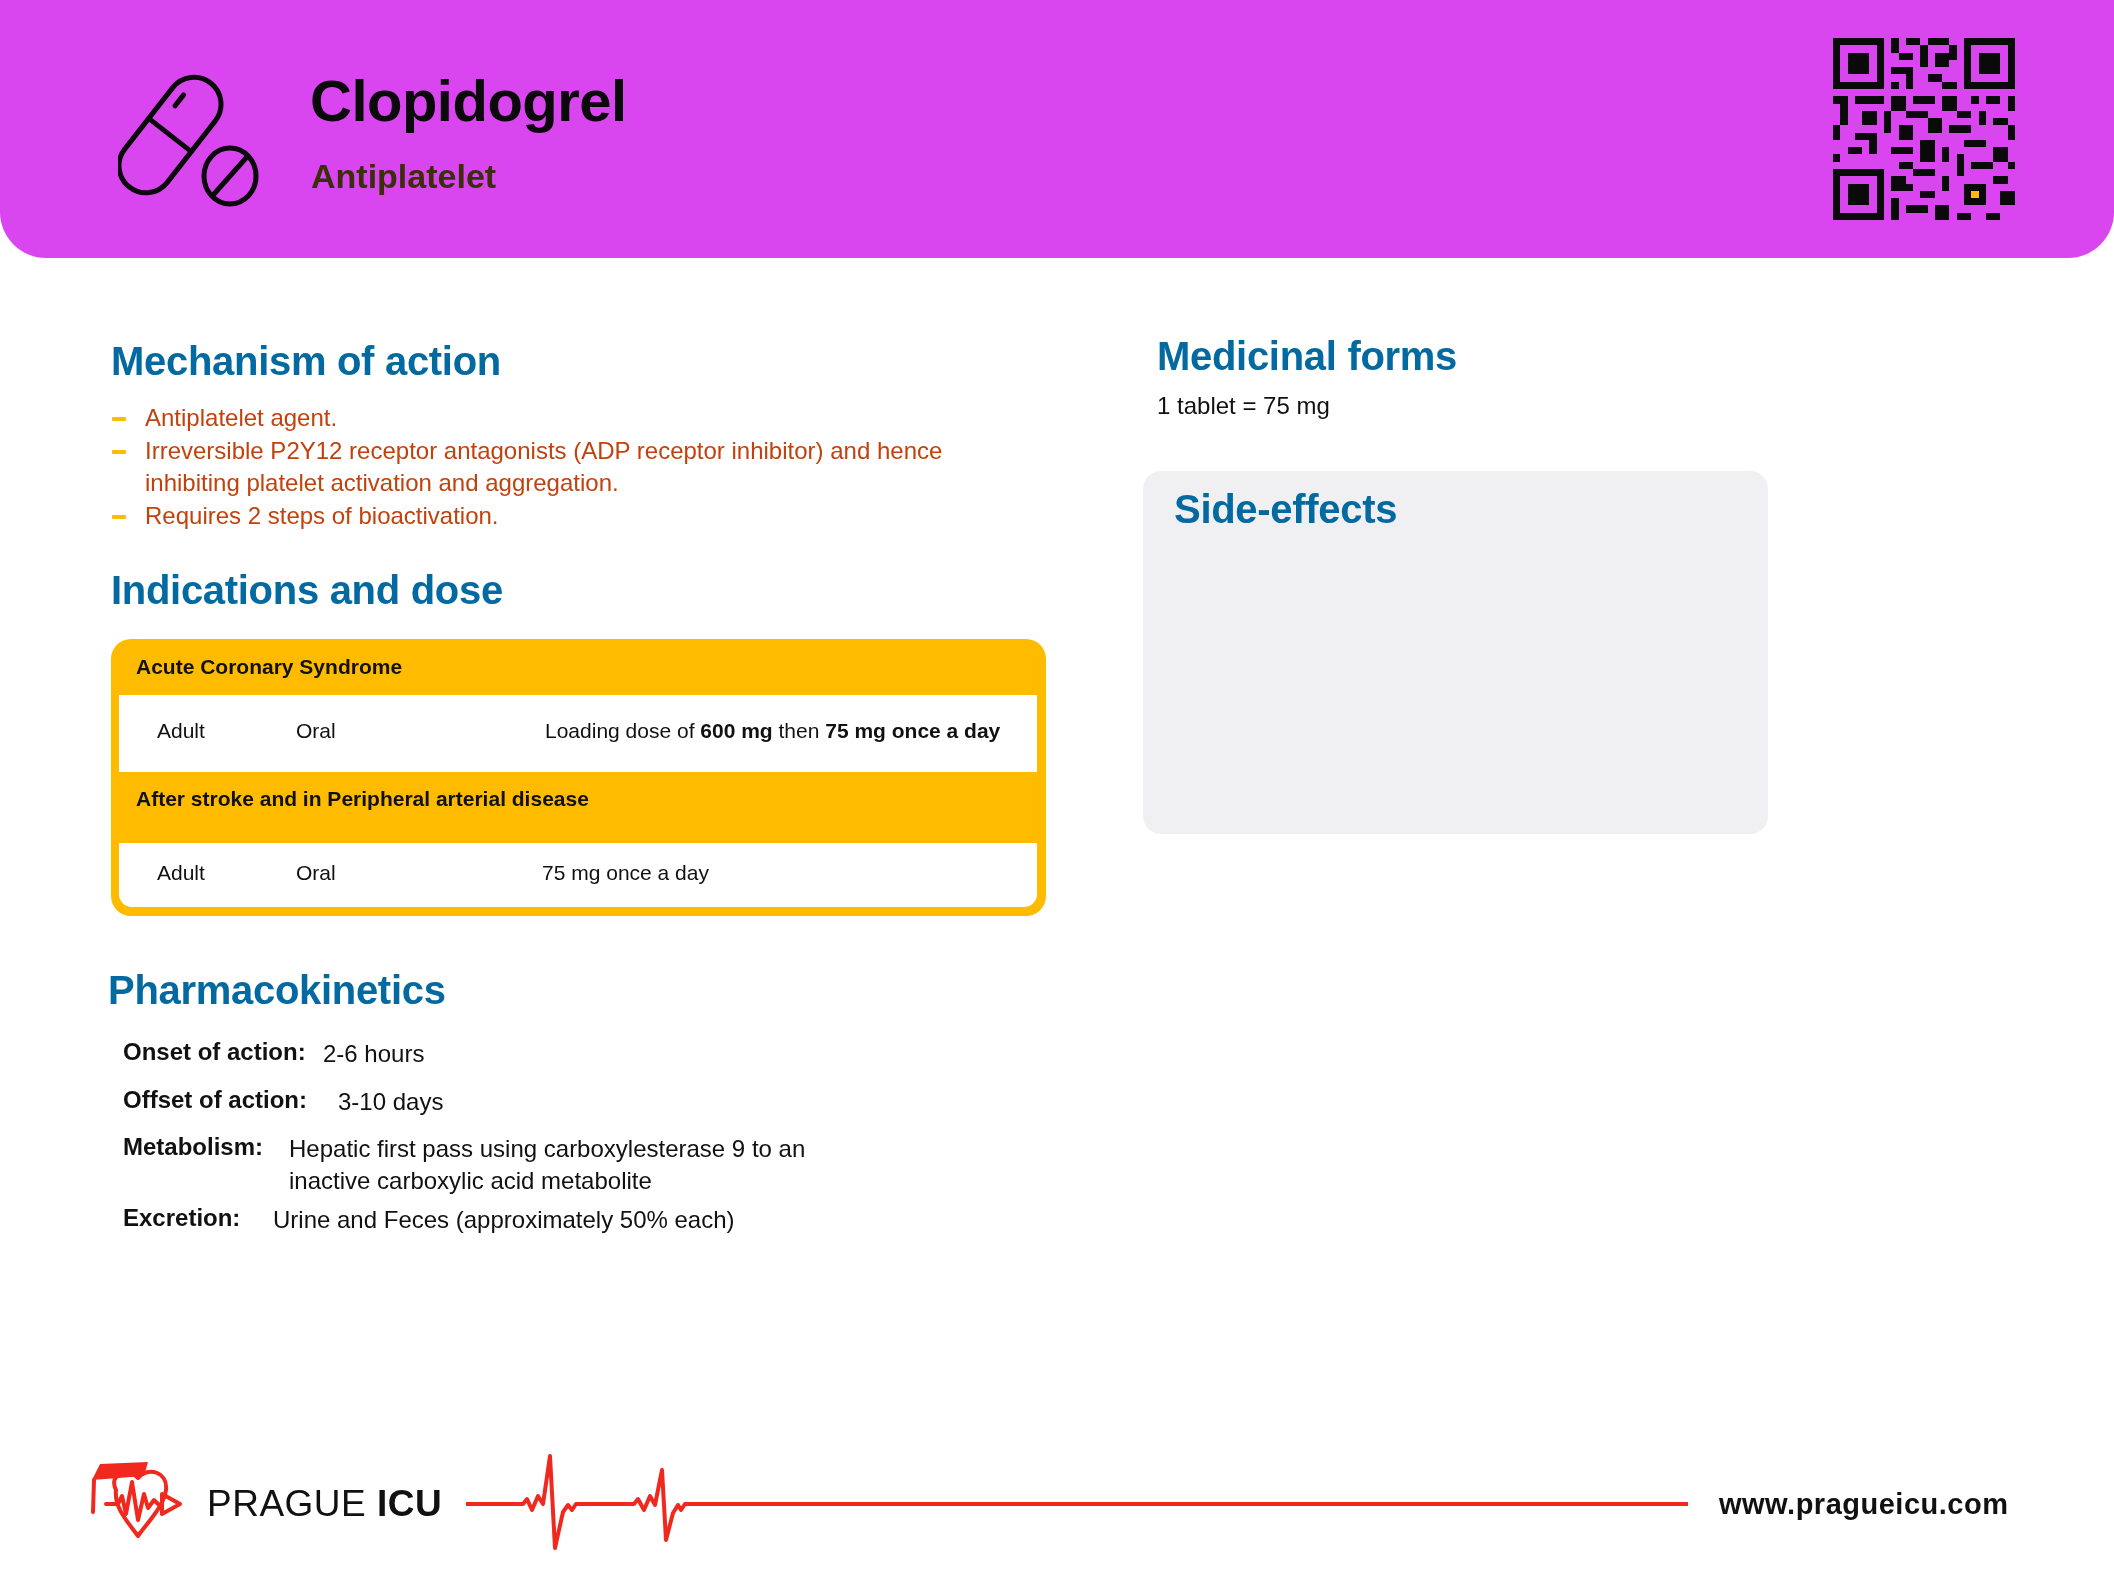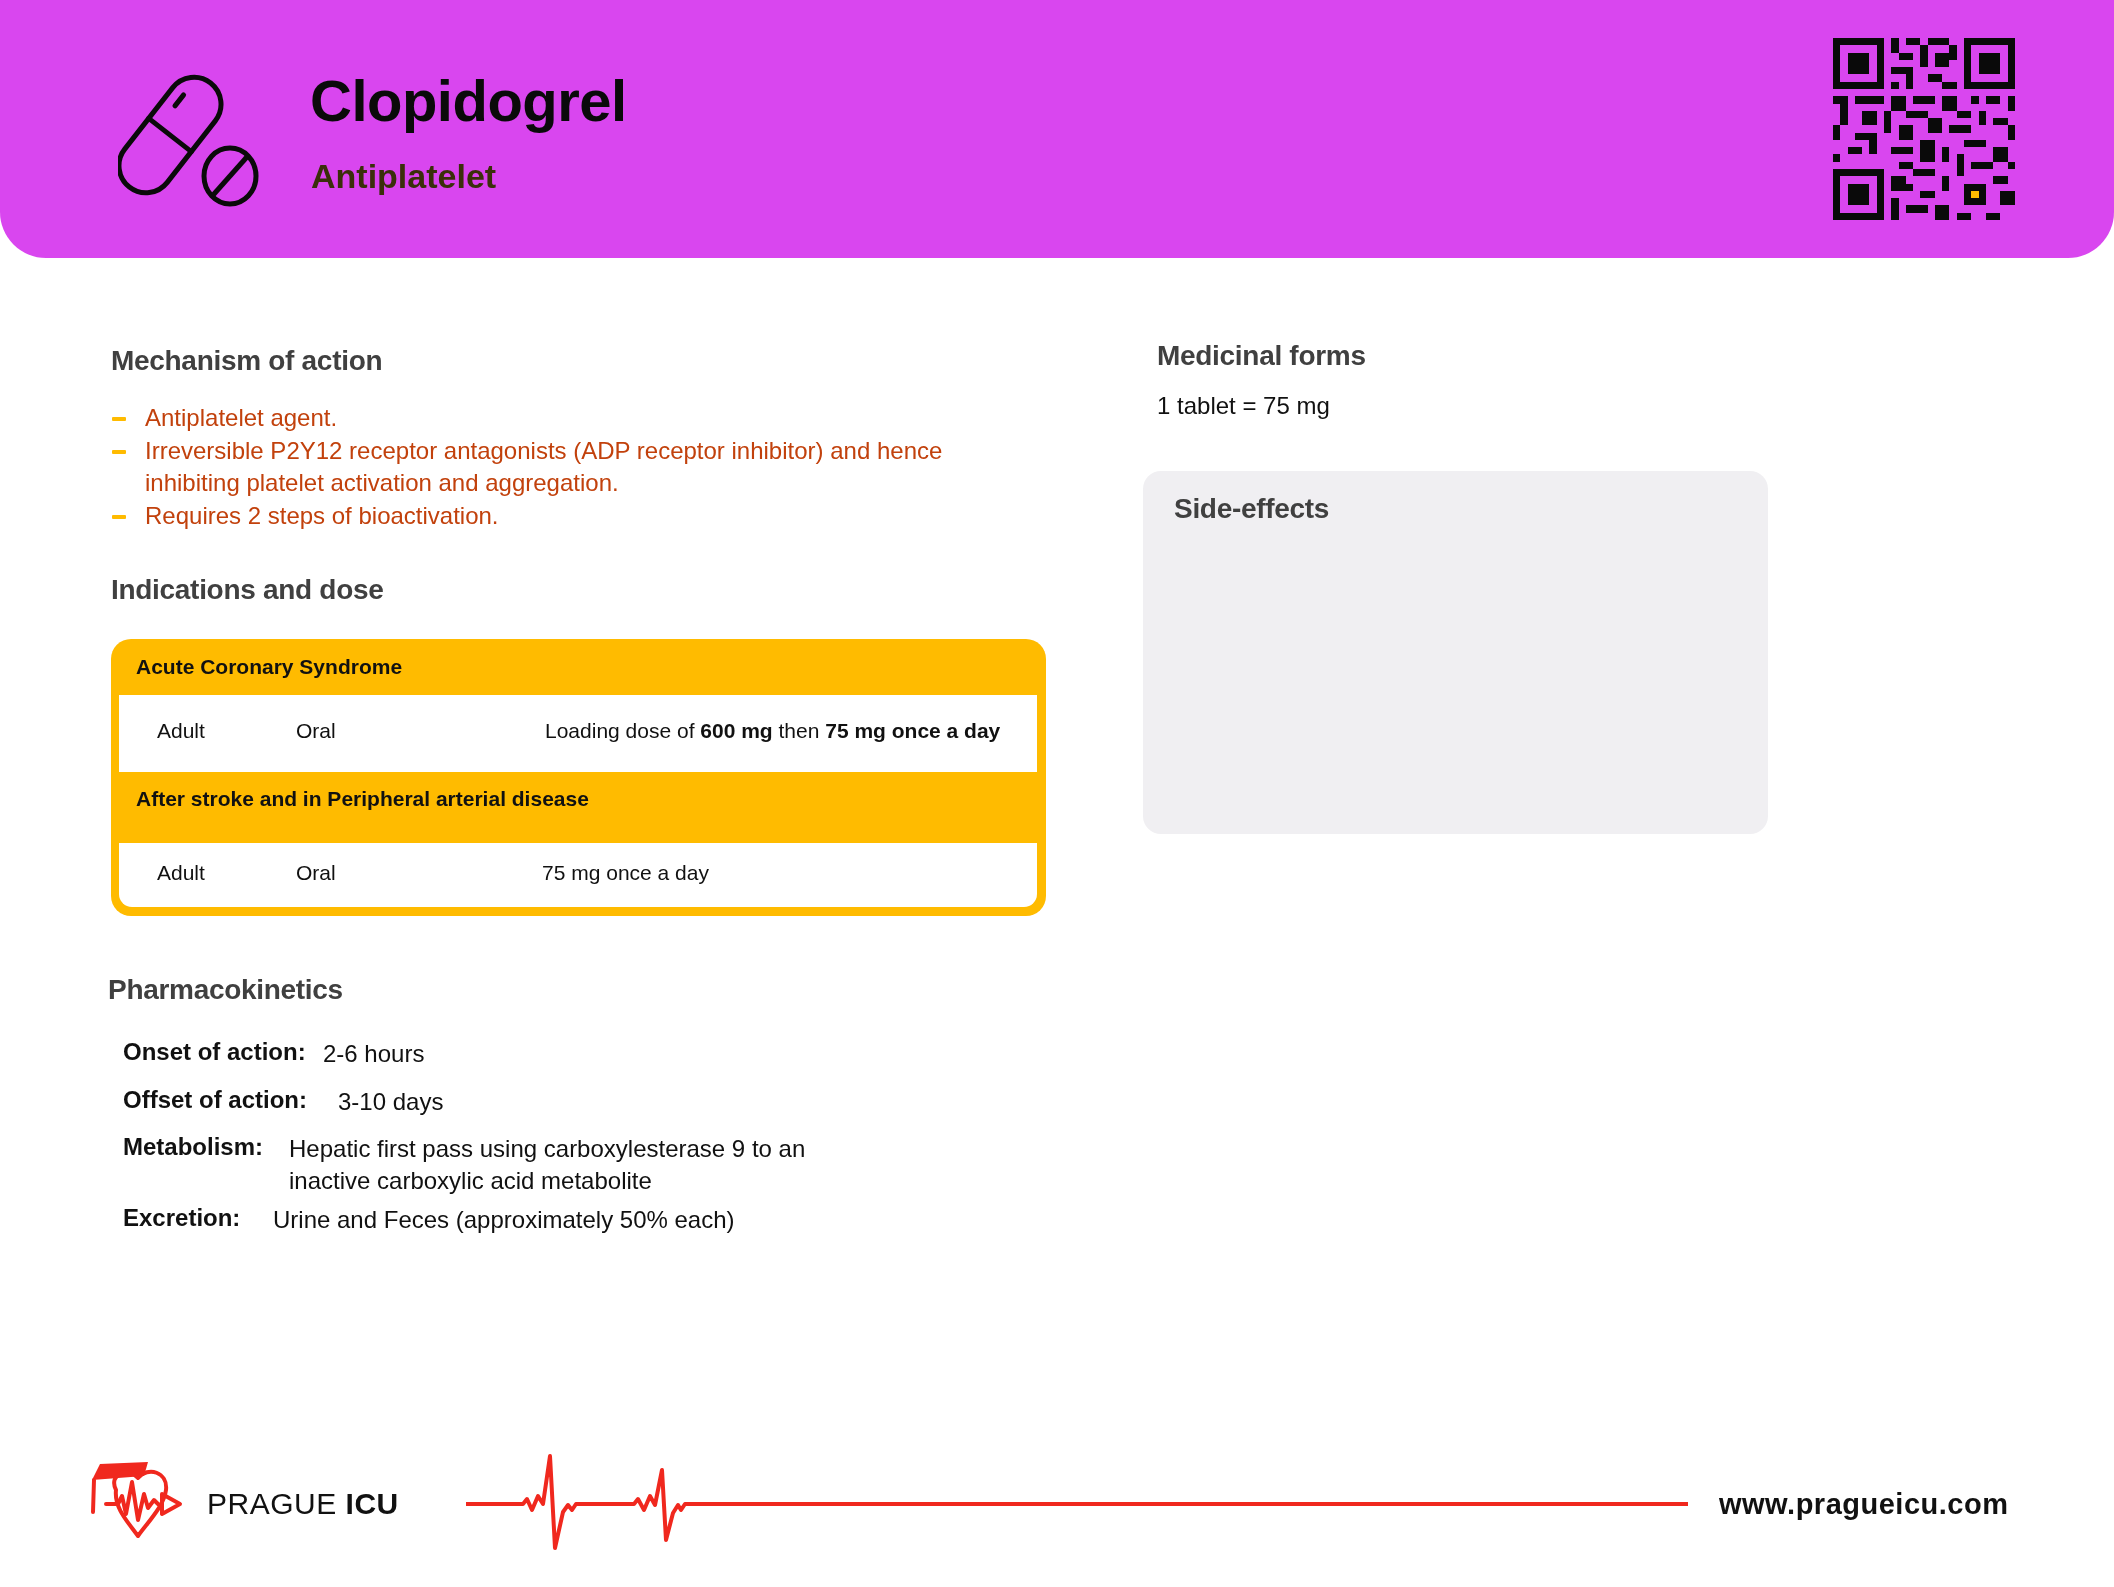--- a/index.html
+++ b/index.html
@@ -19,21 +19,21 @@
     position:absolute; left:310px; top:66px; font-size:58px; font-weight:700;
     letter-spacing:-0.5px; line-height:70px; color:#0a0a0a; white-space:nowrap;
   }
   .subtitle {
     position:absolute; left:311px; top:154px; font-size:34px; font-weight:700;
     line-height:44px; color:#3a2f0a; white-space:nowrap;
   }
   .qr { position:absolute; left:1833px; top:38px; width:182px; height:182px; }
 
   
-  .h2 { position:absolute; font-size:28px; font-weight:700; line-height:48px; color:#404040; white-space:nowrap; letter-spacing:-0.3px; }
+  .h2 { position:absolute; font-size:40px; font-weight:700; line-height:48px; color:#0369a1; white-space:nowrap; letter-spacing:-0.3px; }
 
   
   .mech-list { position:absolute; left:110px; top:402px; width:920px; margin:0; padding:0; list-style:none; }
   .mech-list li { position:relative; padding-left:35px; font-size:24px; line-height:32.5px; color:#c2410c; }
   .mech-list li .dash {
     position:absolute; left:2px; top:15px; width:14px; height:4px; background:#ffbb00; border-radius:1px;
   }
 
   
   .dose-table {
@@ -59,21 +59,21 @@
   
   .se-box {
     position:absolute; left:1143px; top:471px; width:625px; height:363px;
     background:#f0eff2; border-radius:18px;
   }
   .se-list { position:absolute; left:32px; top:74px; width:570px; margin:0; padding:0; list-style:none; }
   .se-list li { font-size:25px; line-height:38px; color:#111; }
 
   
   .footer-logo-icon { position:absolute; left:88px; top:1460px; width:106px; height:84px; }
-  .brand { position:absolute; left:207px; top:1474px; font-size:30px; line-height:60px; white-space:nowrap; color:#111; letter-spacing:0.5px; }
+  .brand { position:absolute; left:207px; top:1474px; font-size:37px; line-height:60px; white-space:nowrap; color:#111; letter-spacing:0.5px; }
   .brand .light { font-weight:400; }
   .brand .bold { font-weight:700; }
   .ecg { position:absolute; left:460px; top:1440px; width:1232px; height:120px; }
   .site { position:absolute; left:1719px; top:1484px; font-size:29px; font-weight:700; line-height:40px; color:#111; white-space:nowrap; letter-spacing:0.5px; }
 </style>
 </head>
 <body>
 
 <div class="header">
   <svg class="pill-icon" viewBox="0 0 146 140" fill="none" stroke="#0a0a0a" stroke-width="5" stroke-linecap="round">

